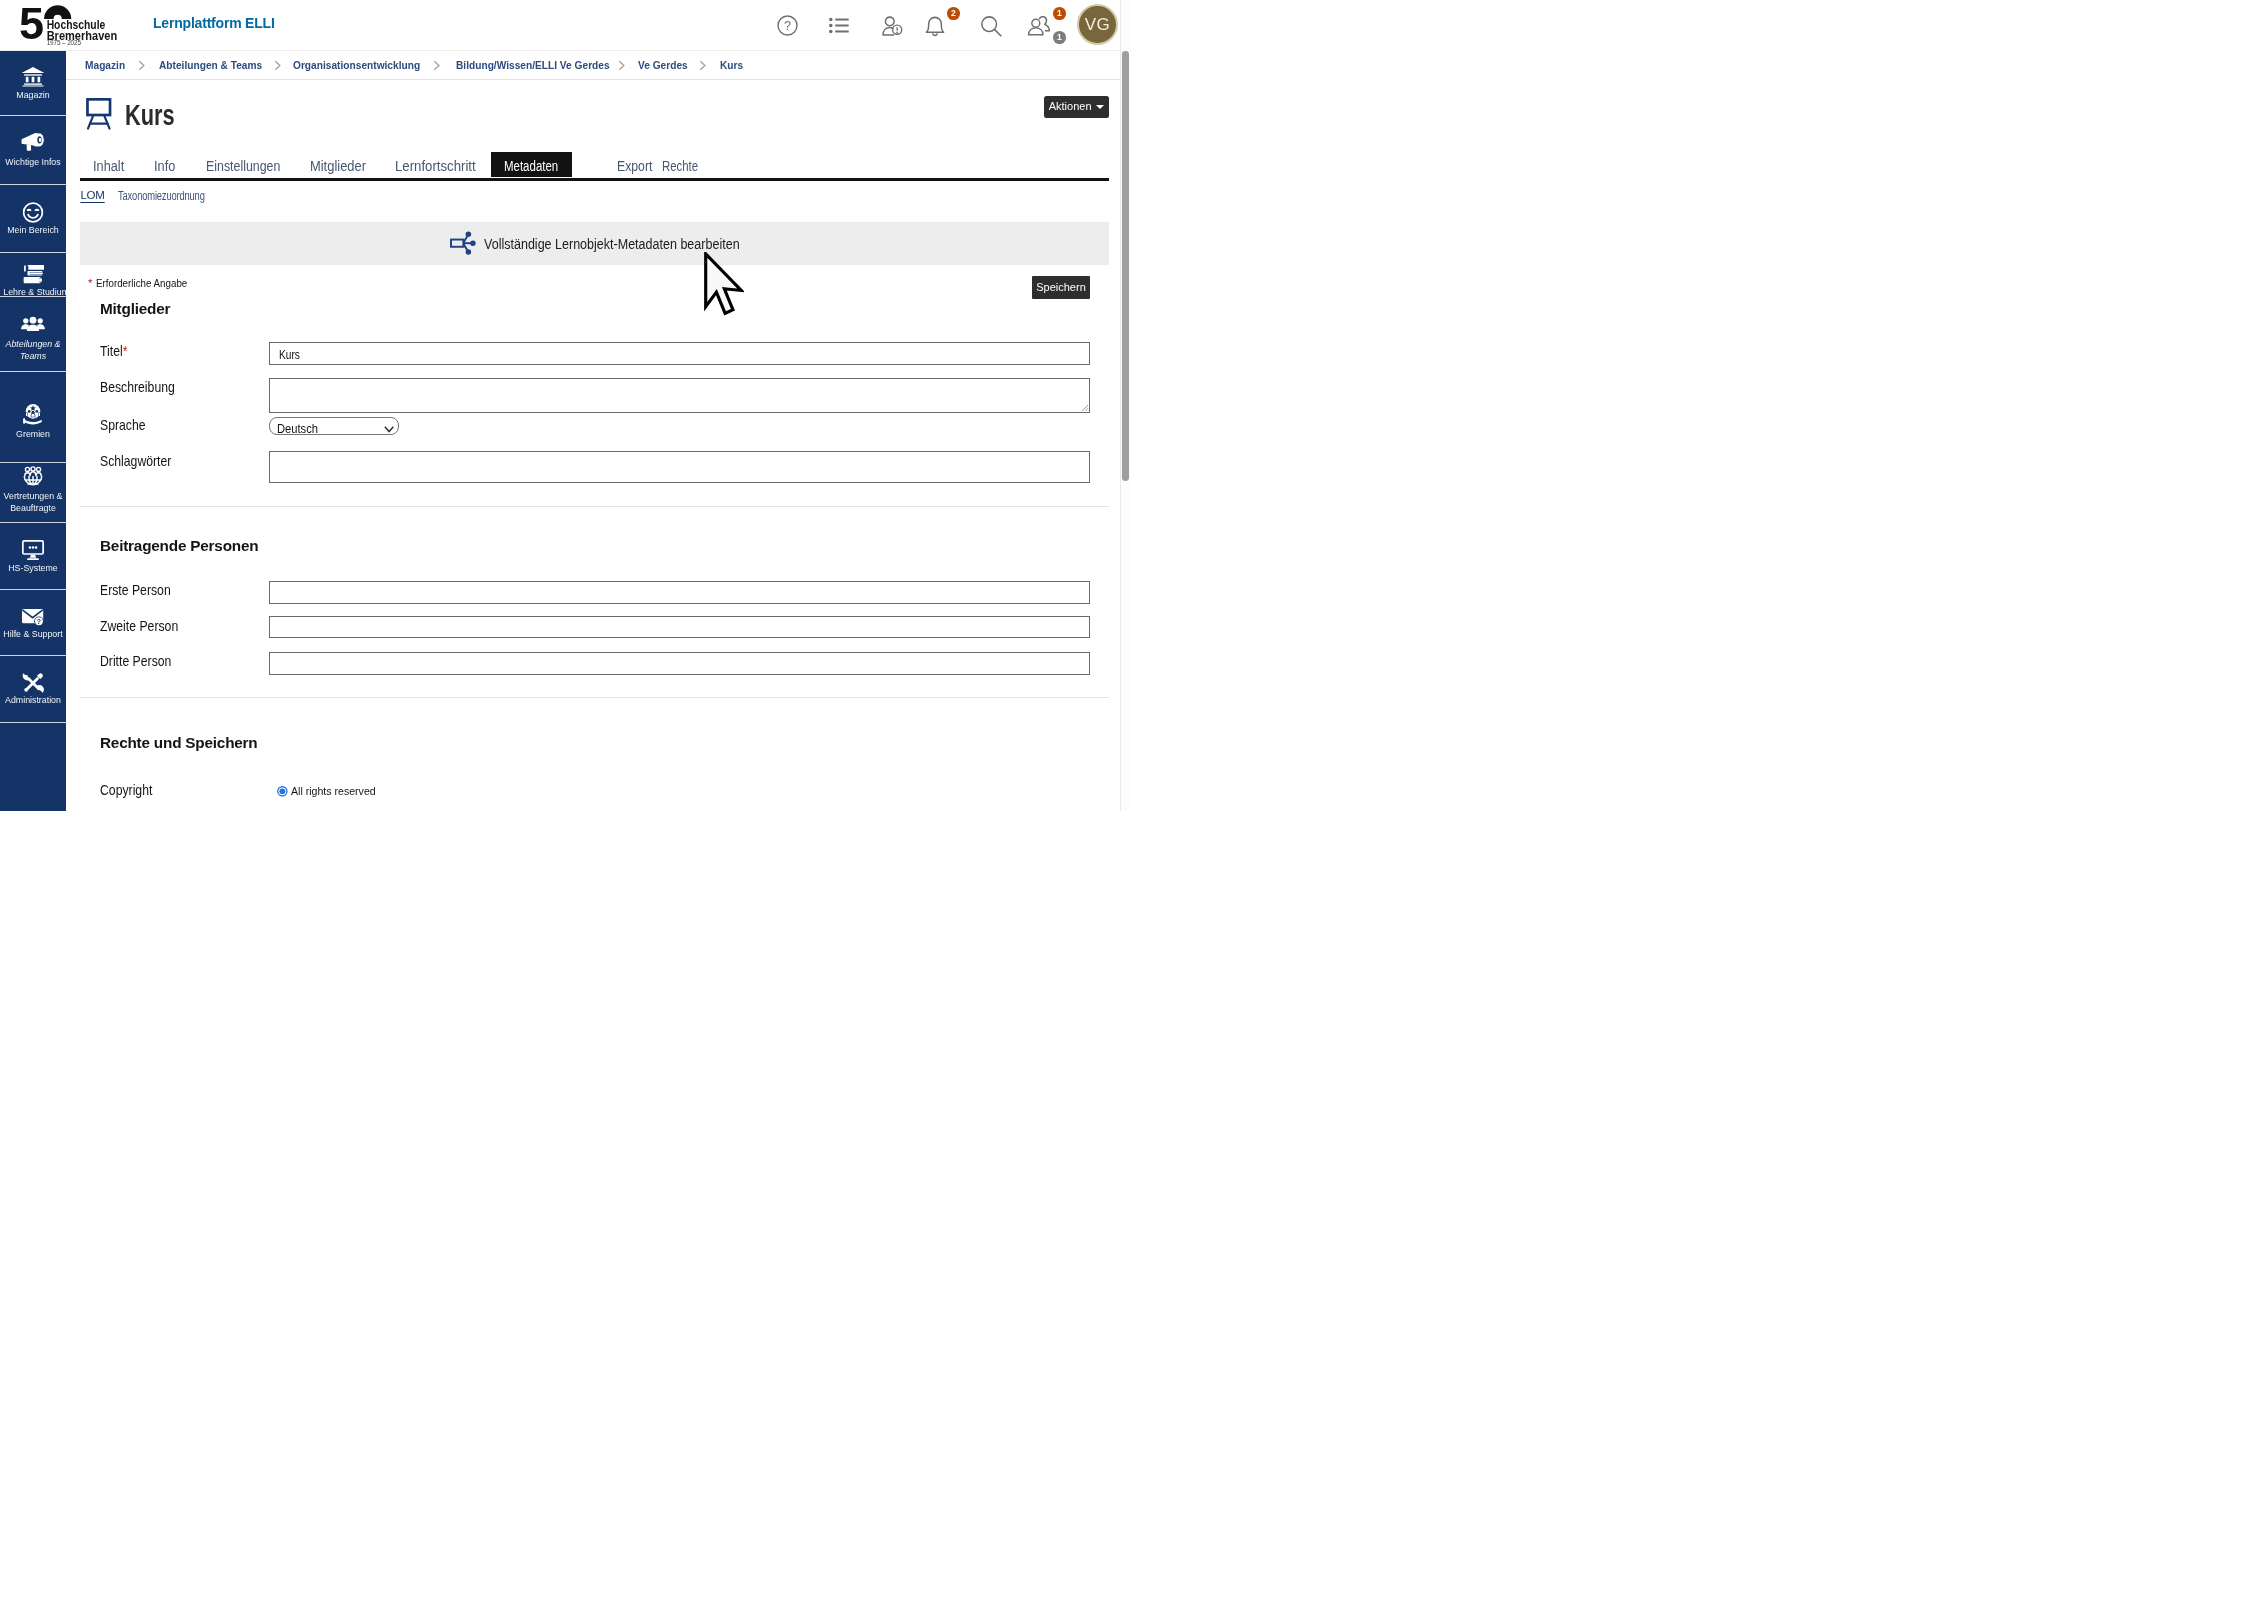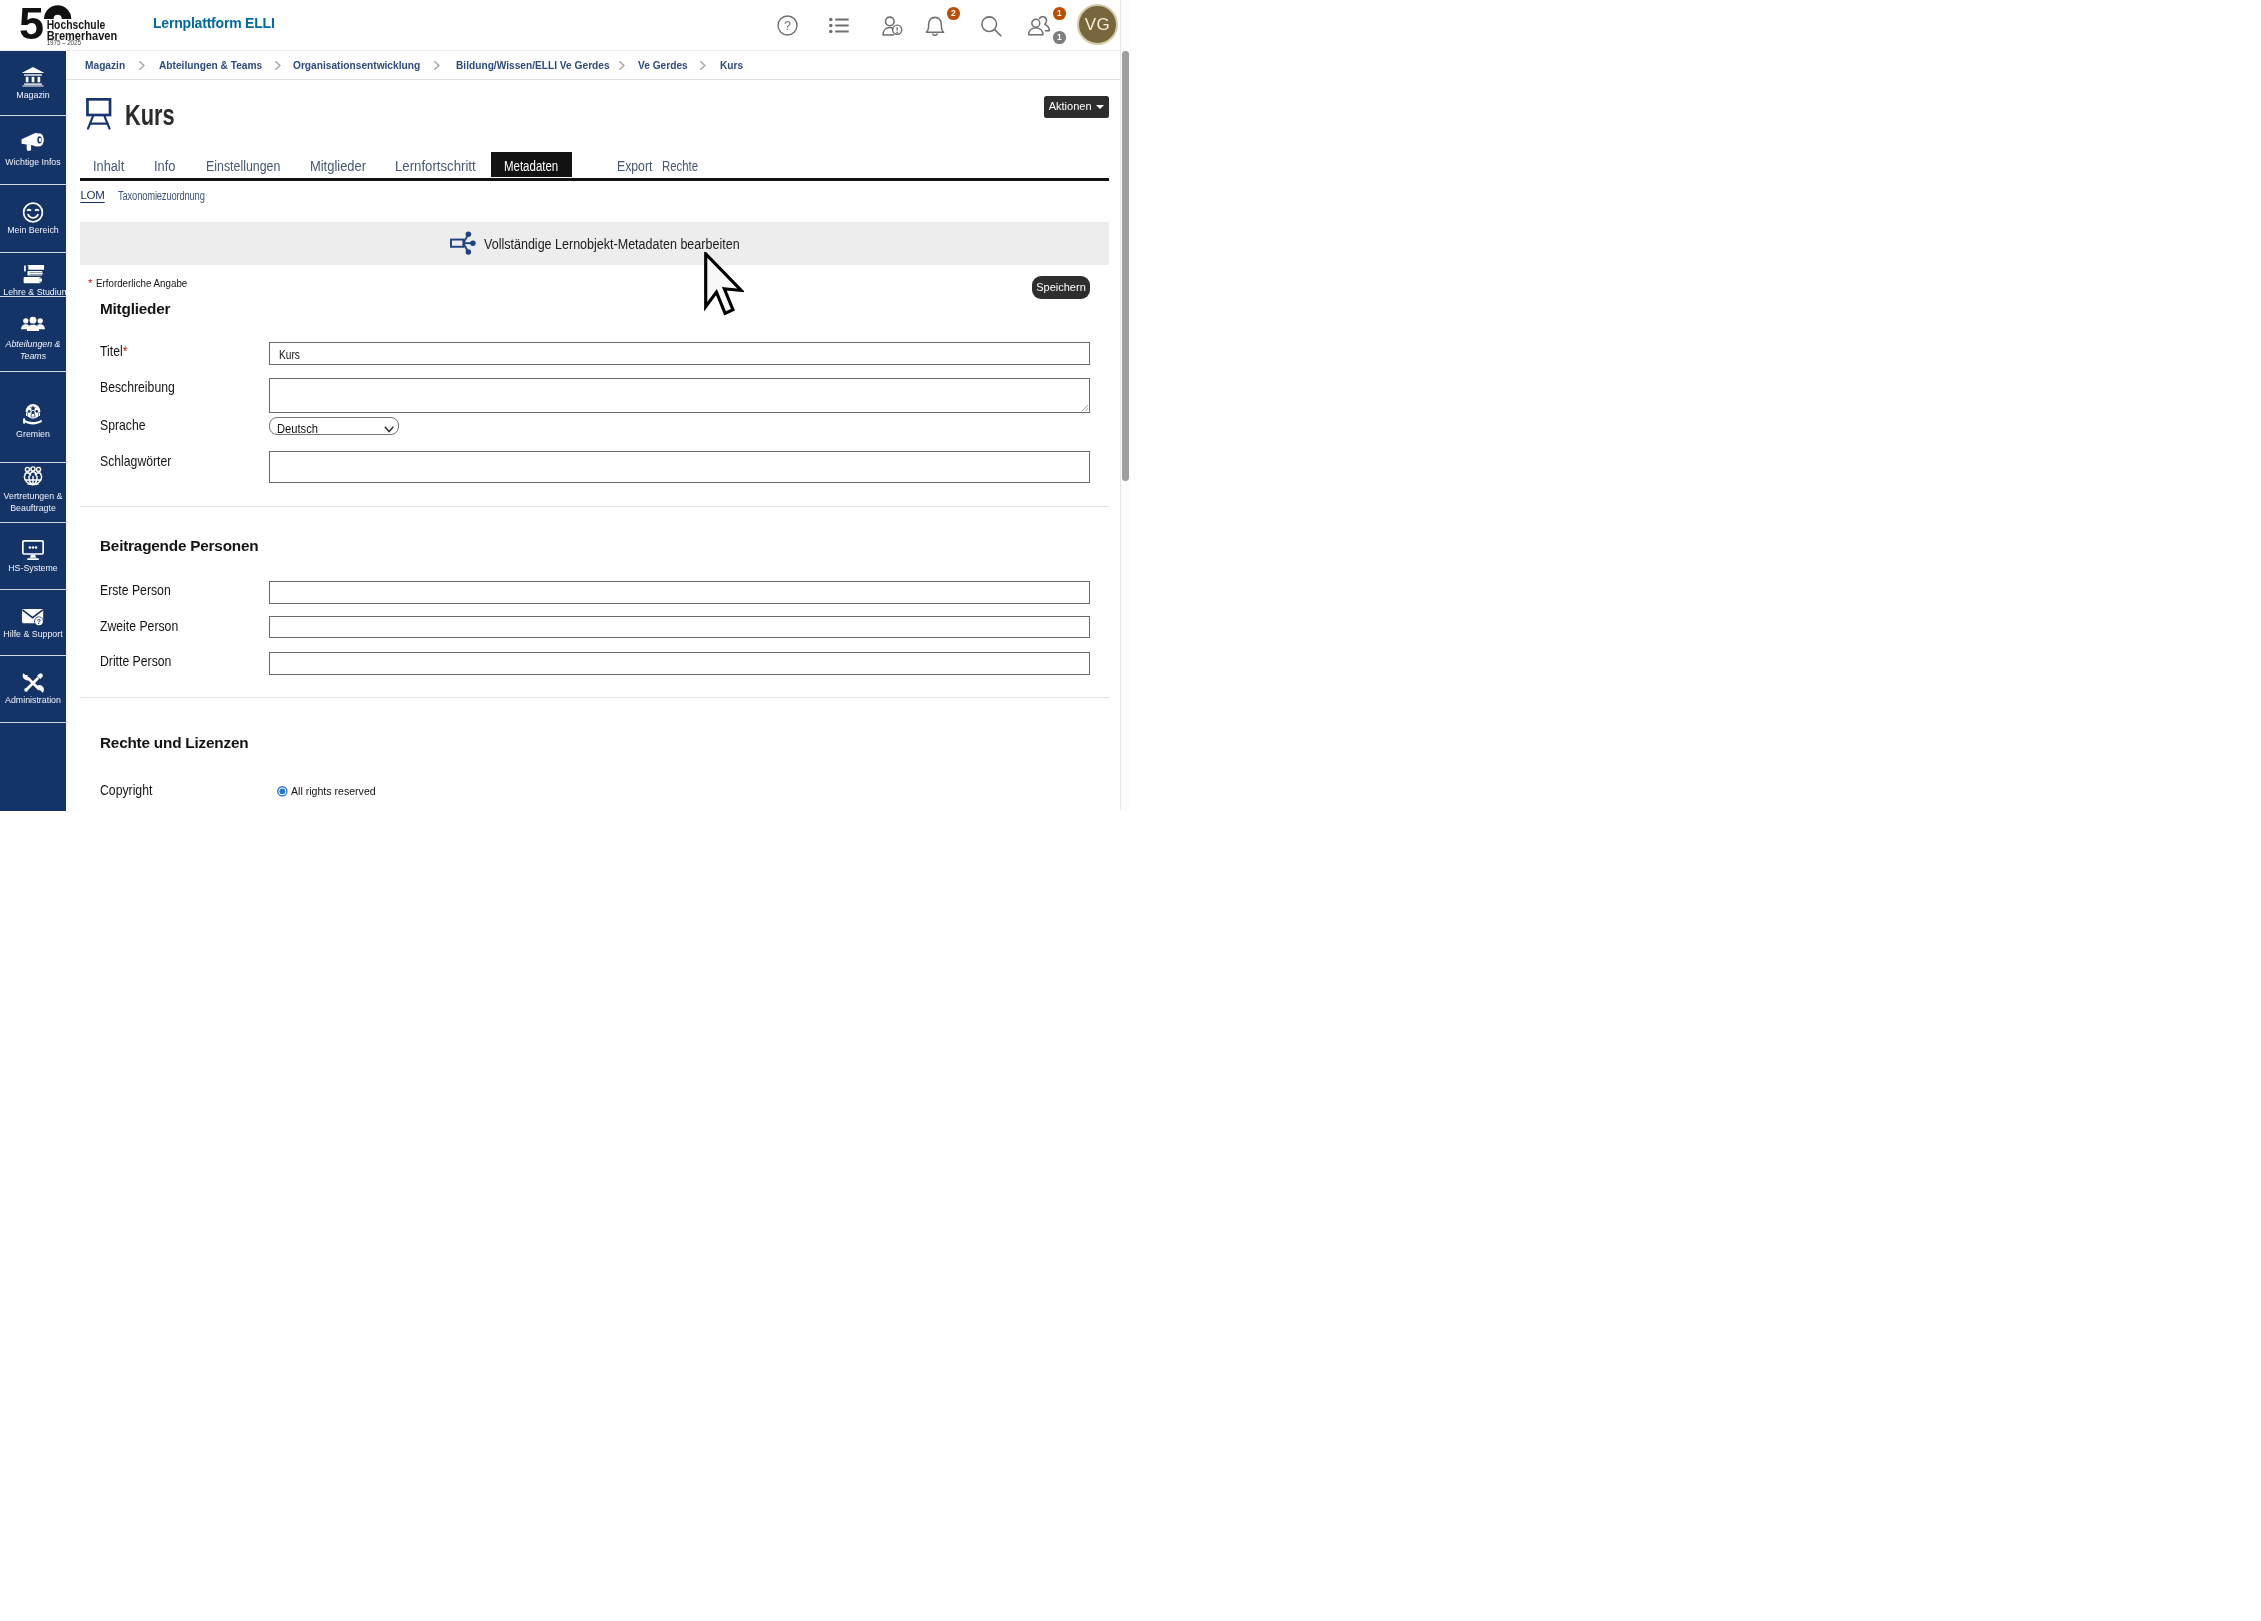--- a/index.html
+++ b/index.html
@@ -61,21 +61,21 @@
   
   #graybar { position:absolute; left:13.6px; top:171px; width:1029px; height:43px; background:#ededed; }
 
   
   .flabel { position:absolute; left:34px; font-size:14.4px; color:#141414; line-height:1;
     transform:scaleX(0.85); transform-origin:left top; white-space:nowrap; }
   .req { color:#c01818; }
   .fsect { position:absolute; left:34px; font-size:15.3px; font-weight:bold; color:#141414; letter-spacing:-0.2px; }
   .finput { position:absolute; left:203px; width:821px; border:0.8px solid #6a6a6a; background:#fff; }
   .hr { position:absolute; left:13.6px; width:1029px; height:0.8px; background:#e2e2e2; }
-  .btn-dark { position:absolute; background:#2e2e2e; border-radius:9px; color:#fff;
+  .btn-dark { position:absolute; background:#2e2e2e; border-radius:1px; color:#fff;
     font-size:11px; text-align:center; }
 </style>
 </head>
 <body>
 <div id="page">
 
   <div id="header">
     <div id="logo">
       <svg width="102" height="48" viewBox="0 0 120 56" style="position:absolute;left:18.7px;top:0;">
 
@@ -371,21 +371,21 @@
       <div class="flabel" style="top:532px;">Erste Person</div>
       <div class="finput" style="top:530px; height:22.5px;"></div>
 
       <div class="flabel" style="top:568px;">Zweite Person</div>
       <div class="finput" style="top:565px; height:22px;"></div>
 
       <div class="flabel" style="top:603px;">Dritte Person</div>
       <div class="finput" style="top:601px; height:22.5px;"></div>
 
       <div class="hr" style="top:646px;"></div>
-      <div class="fsect" style="top:683px;">Rechte und Lizenzen</div>
+      <div class="fsect" style="top:683px;">Rechte und Speichern</div>
 
       <div class="flabel" style="top:732px;">Copyright</div>
       <svg style="position:absolute; left:211px; top:735px;" width="10.7" height="10.7" viewBox="0 0 13 13">
         <circle cx="6.5" cy="6.5" r="5.6" fill="#fff" stroke="#2176d9" stroke-width="1.6"></circle>
         <circle cx="6.5" cy="6.5" r="3.6" fill="#2176d9"></circle>
       </svg>
       <div style="position:absolute; left:225px; top:734px; font-size:11.5px; letter-spacing:-0.2px; color:#141414; line-height:12px; transform:scaleX(0.92); transform-origin:left top; letter-spacing:0;">All rights reserved</div>
     </div>
 
     <svg id="cursor" style="position:absolute; left:638px; top:201px; z-index:50;" width="40" height="65" viewBox="0 0 47 76">

